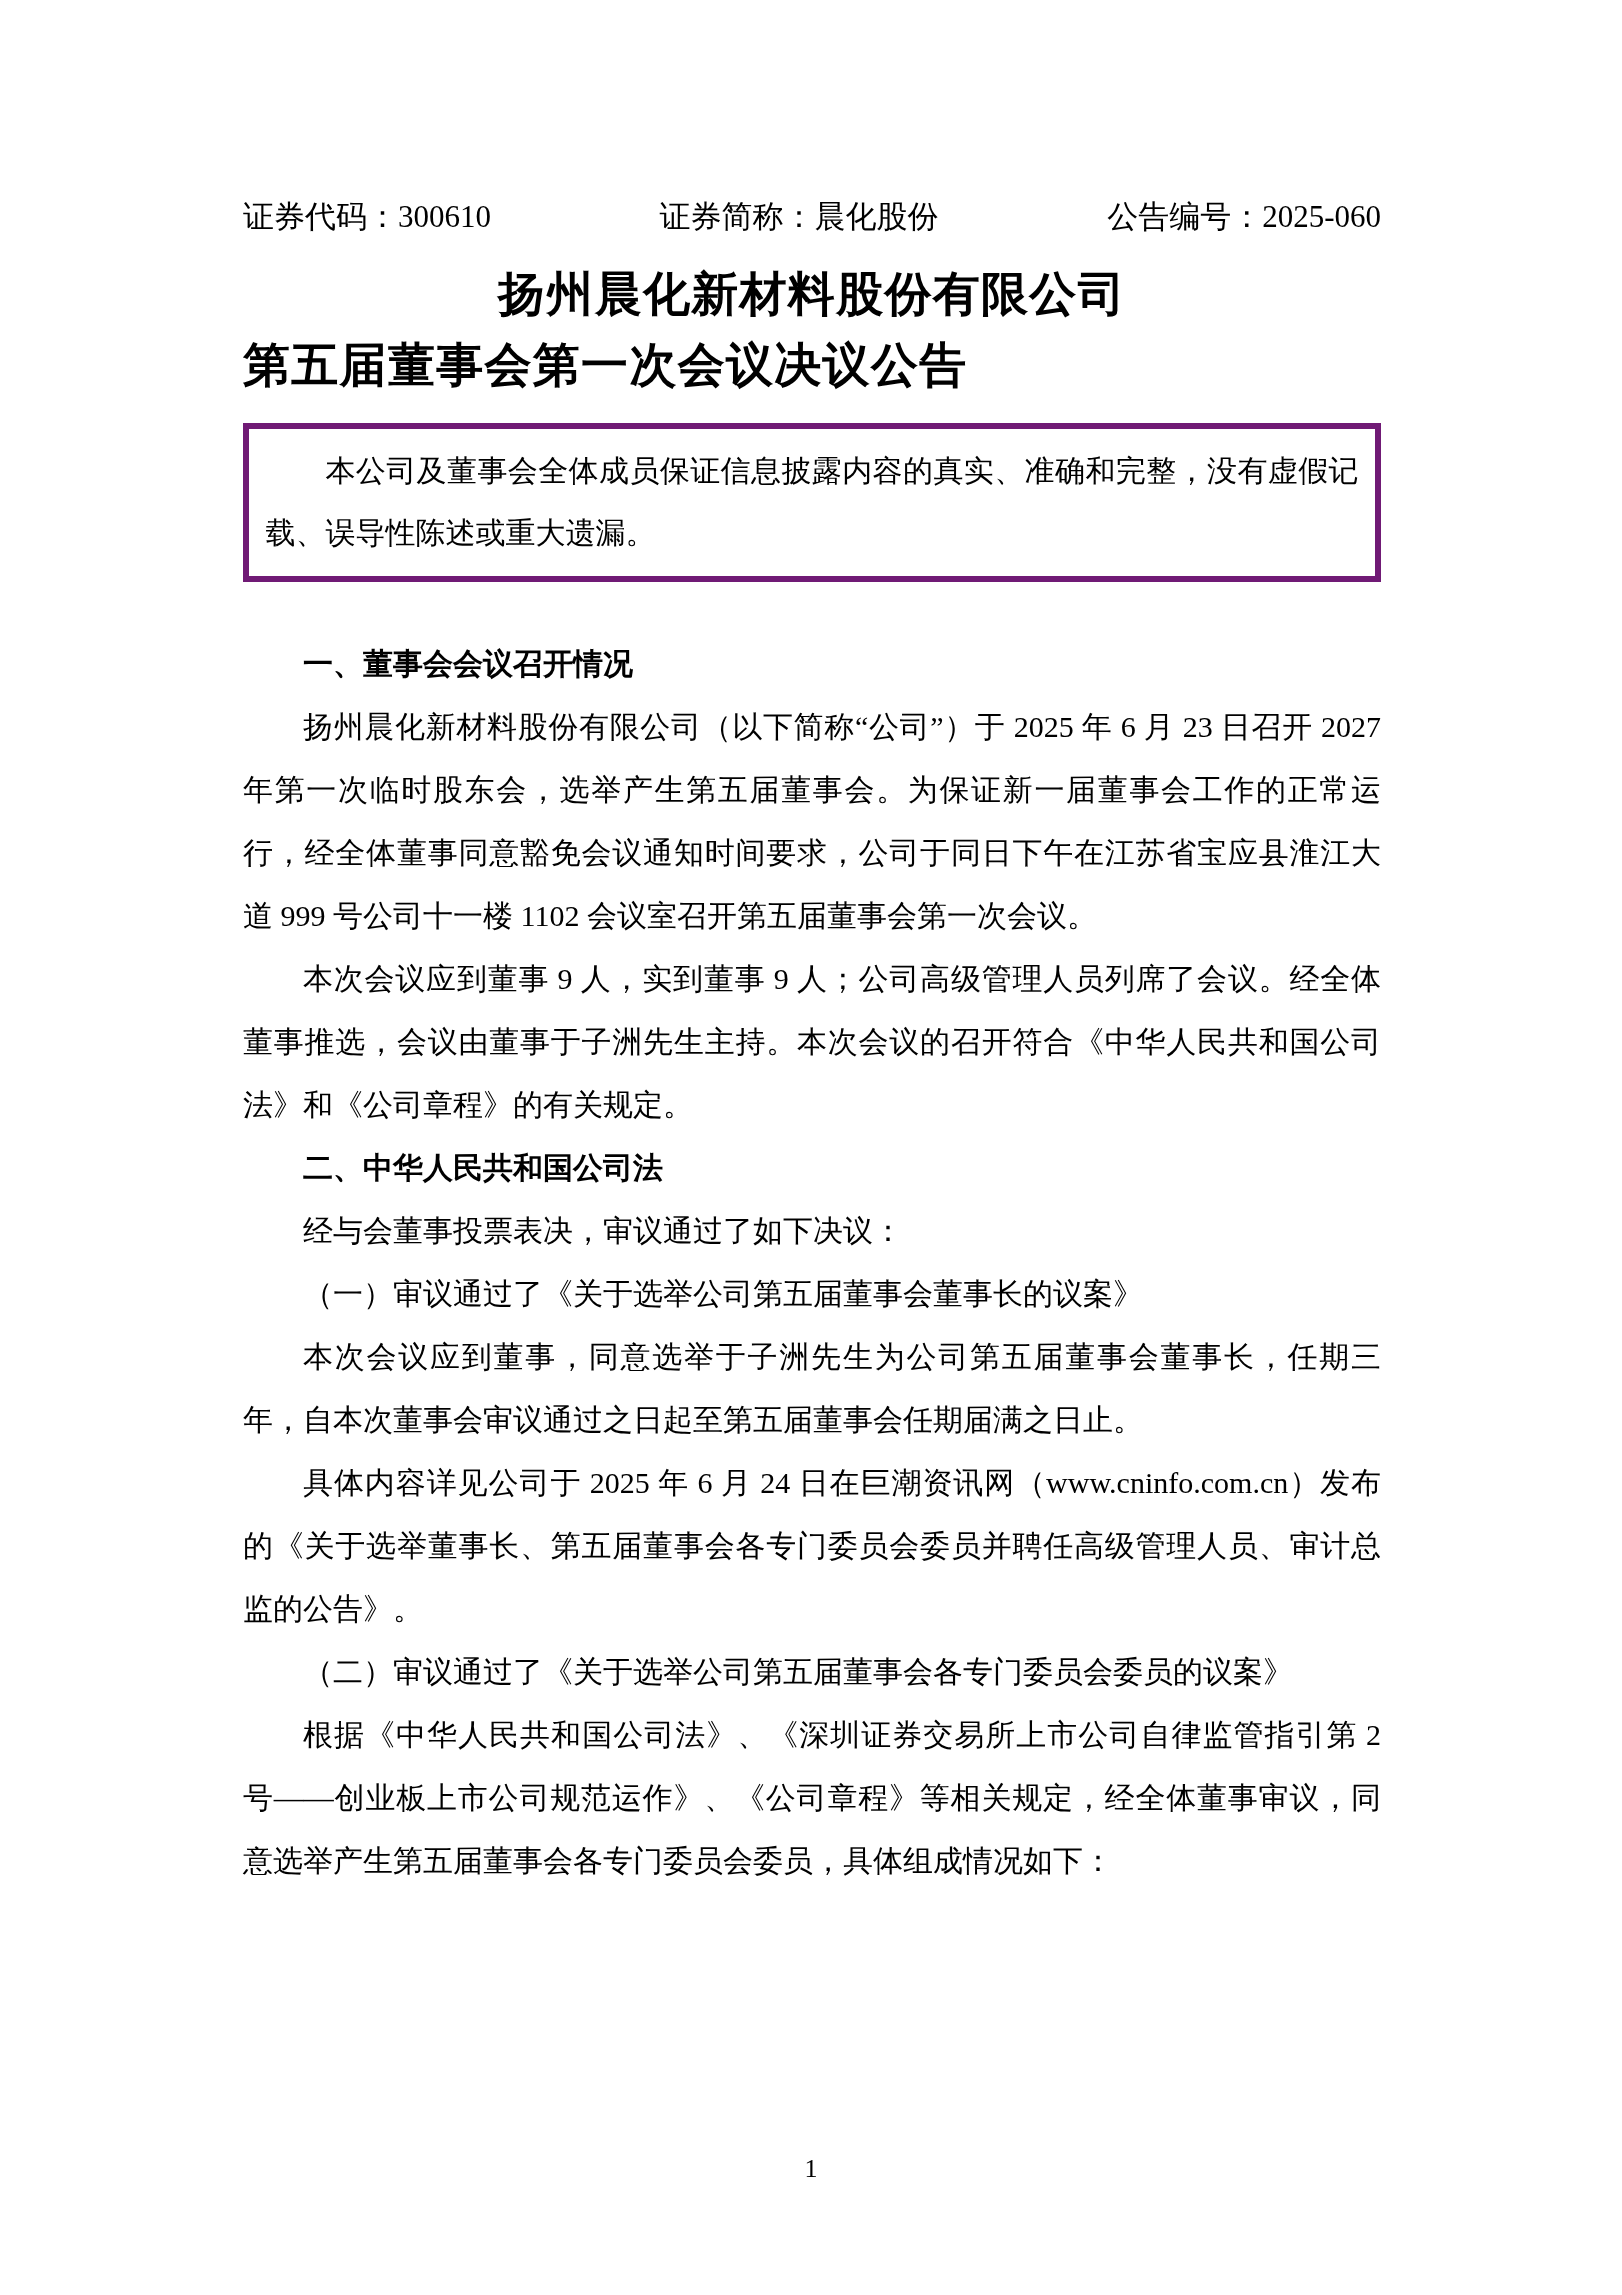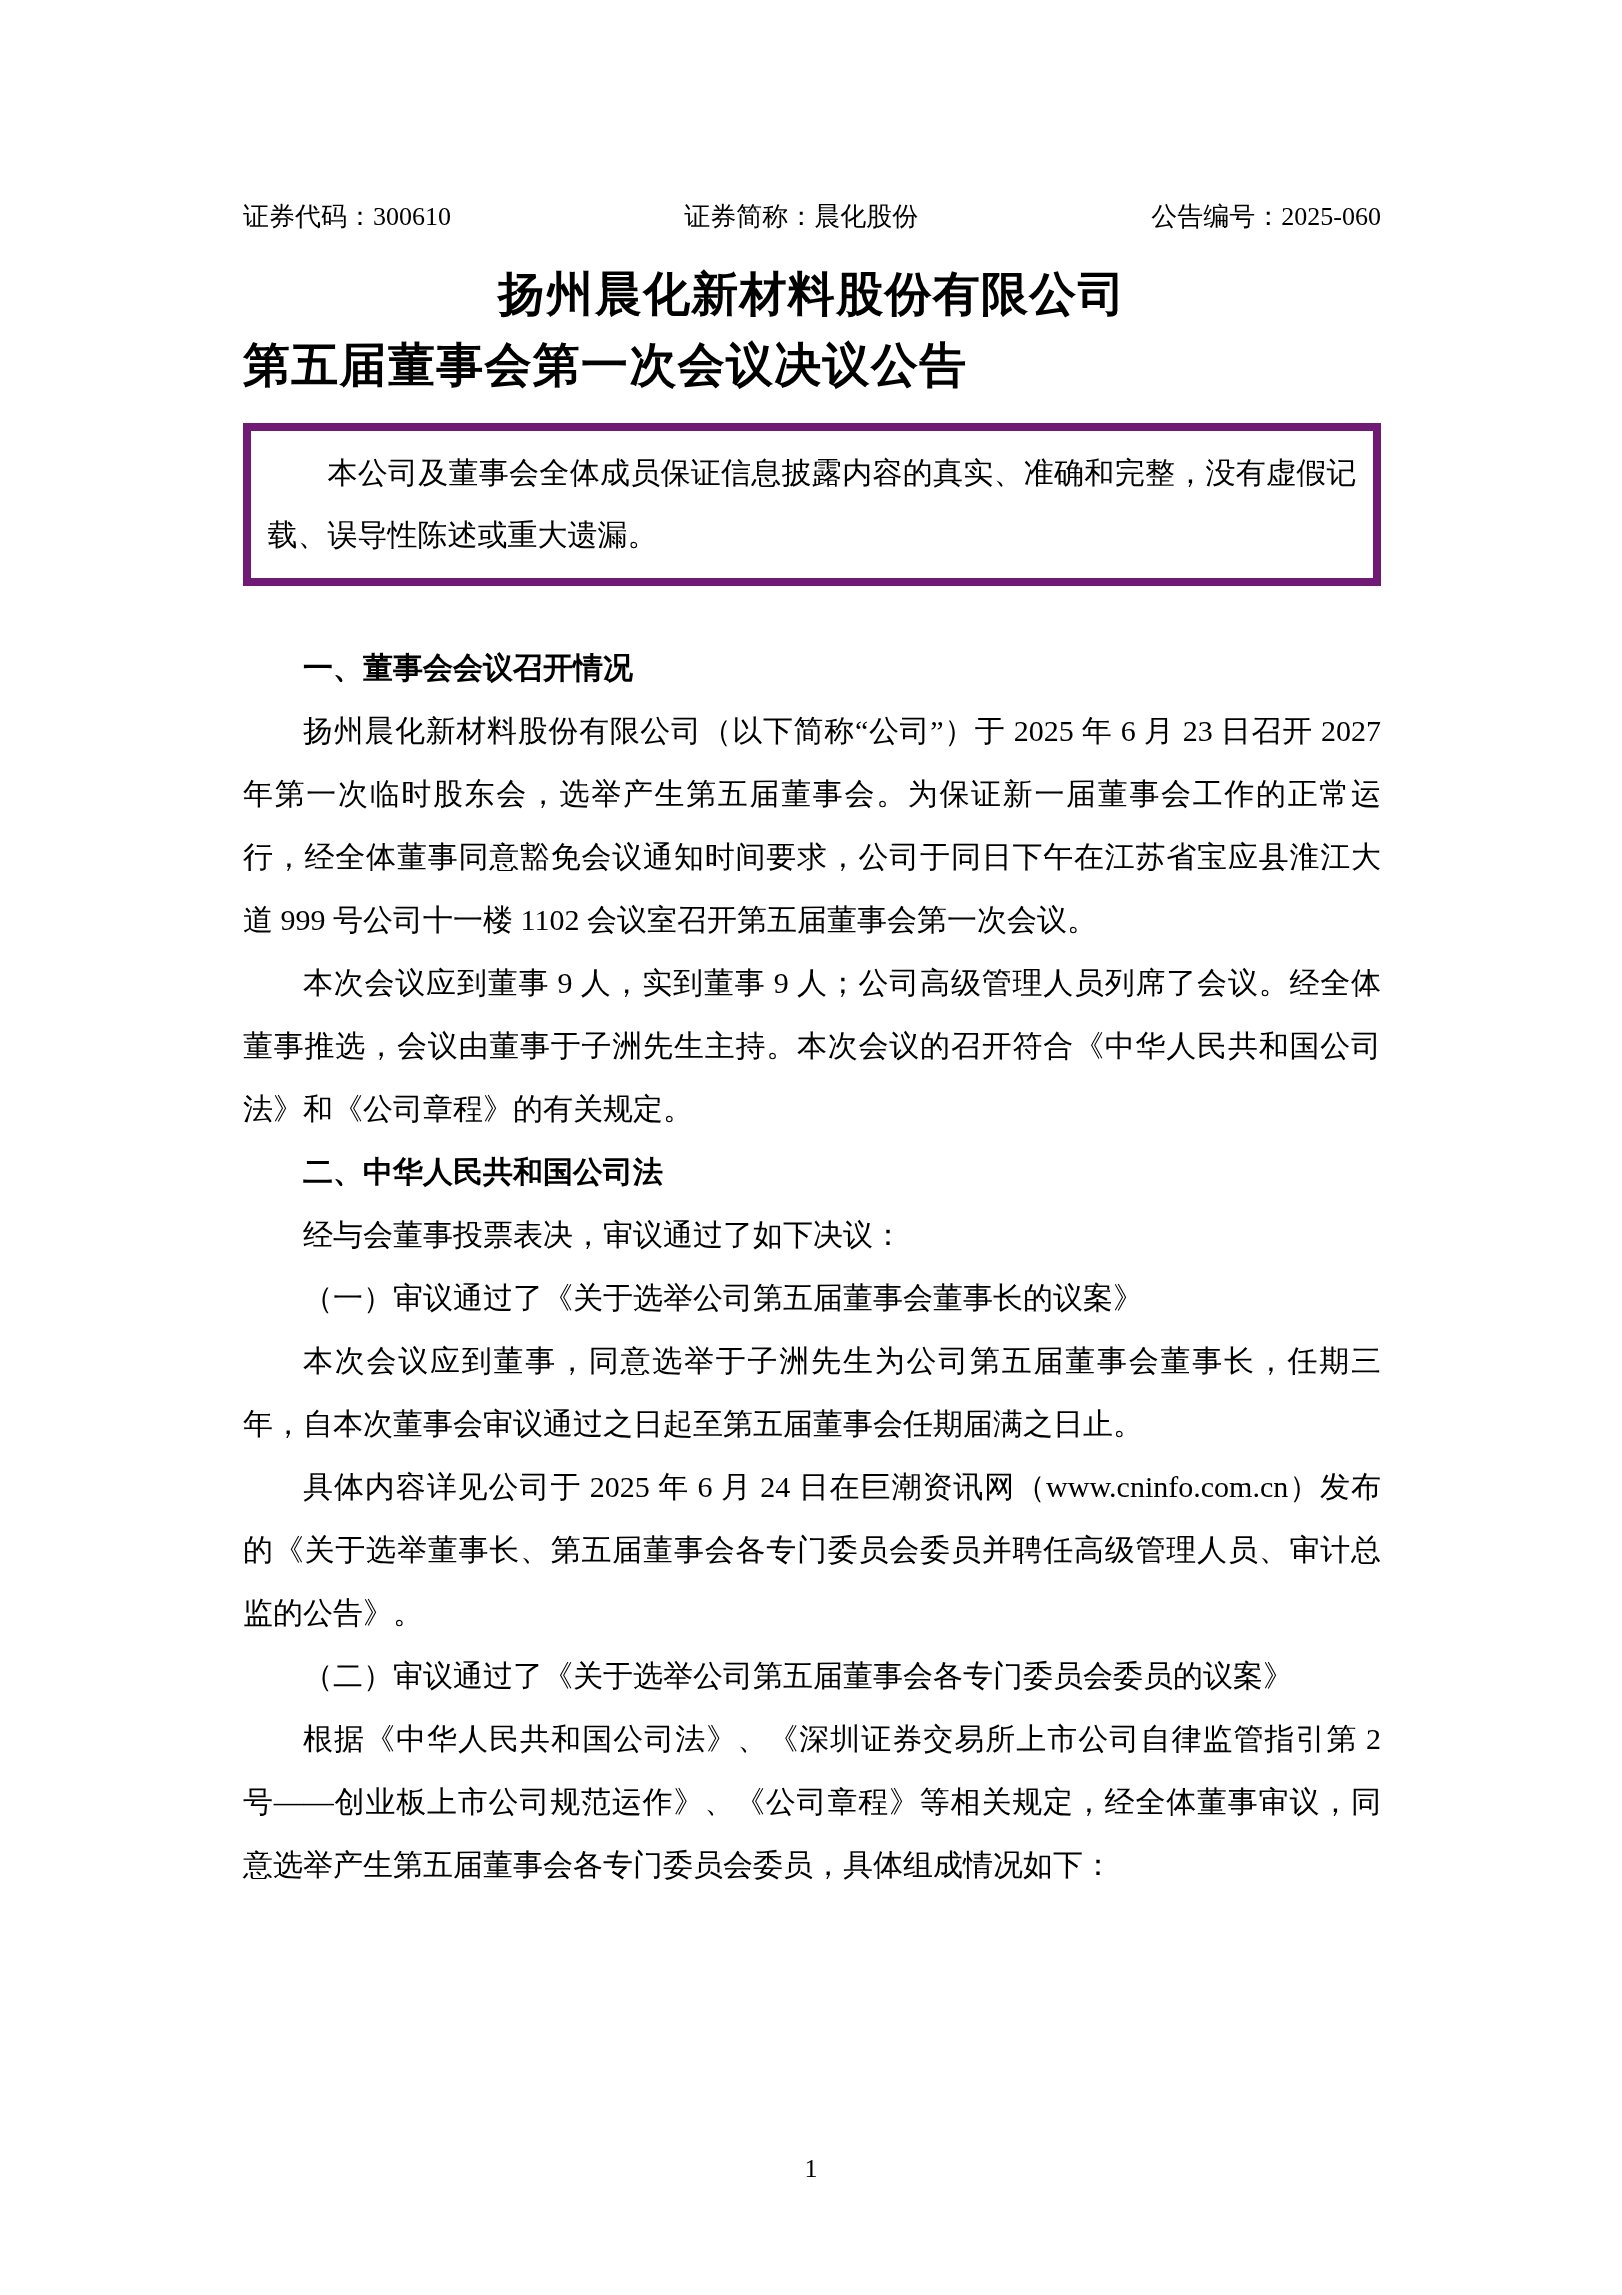--- a/index.html
+++ b/index.html
@@ -8,35 +8,35 @@
     width:1622px; height:2295px;
     margin:0 auto;
     background:#ffffff;
     font-family:"Liberation Serif","DejaVu Serif",serif;
     color:#000;
     overflow:hidden;
   }
   .content { padding:200px 241px 0 243px; }
   .header-row {
     display:flex; justify-content:space-between; align-items:baseline;
-    font-size:26px; line-height:34px; white-space:nowrap;
+    font-size:31px; line-height:34px; white-space:nowrap;
   }
   .doc-title {
     text-align:center; font-weight:bold;
     font-size:47px; line-height:59px;
     margin-top:31px; letter-spacing:1.3px;
   }
   .doc-subtitle {
     text-align:left; font-weight:bold;
     font-size:47px; line-height:59px;
     margin-top:12px; letter-spacing:1.3px;
   }
   .disclaimer-box {
     margin-top:27.5px;
-    border:8px solid #701a75;
+    border:6px solid #701a75;
     padding:11.8px 16.4px;
     font-size:30px; line-height:62px;
     text-indent:2em; text-align:justify;
   }
   .body-flow { margin-top:50px; }
   .sec-heading {
     font-size:30px; line-height:63px; font-weight:bold;
     text-indent:2em; margin:0;
   }
   .para {

